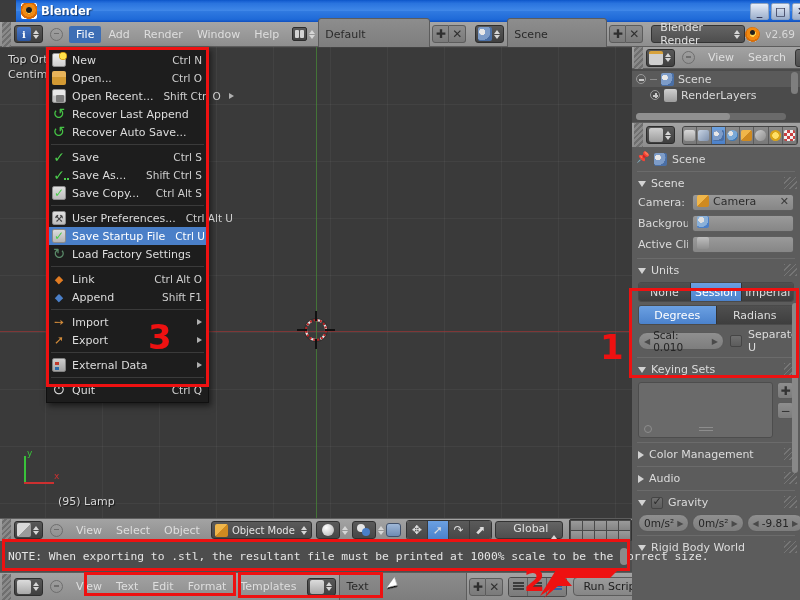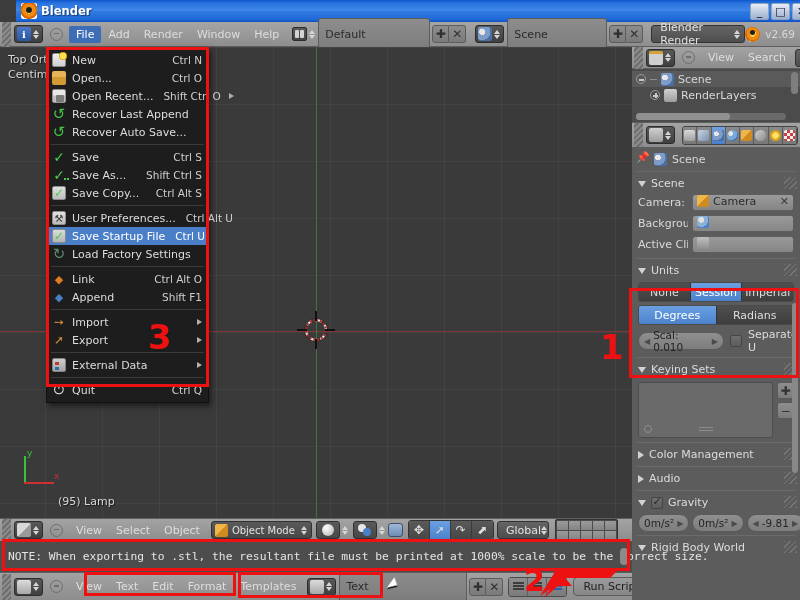--- a/index.html
+++ b/index.html
@@ -736,21 +736,21 @@
         <i class="d"></i>
       </div>
     <div class="pivot-ico"></div>
 
     <div class="manip-grp">
       <div>✥</div>
       <div class="on">➚</div>
       <div>↷</div>
       <div>⬈</div>
     </div>
-    <div class="dropdn" style="width:52px;margin-left:3px;">
+    <div class="dropdn" style="width:68px;margin-left:3px;flex-direction:column;">
       <span>Global</span>
       <div class="spin" style="margin-left:auto;">
           <i class="u"></i>
           <i class="d"></i>
         </div>
     </div>
 
     <div class="layers">
       <div class="laygrid">
         <b></b>

